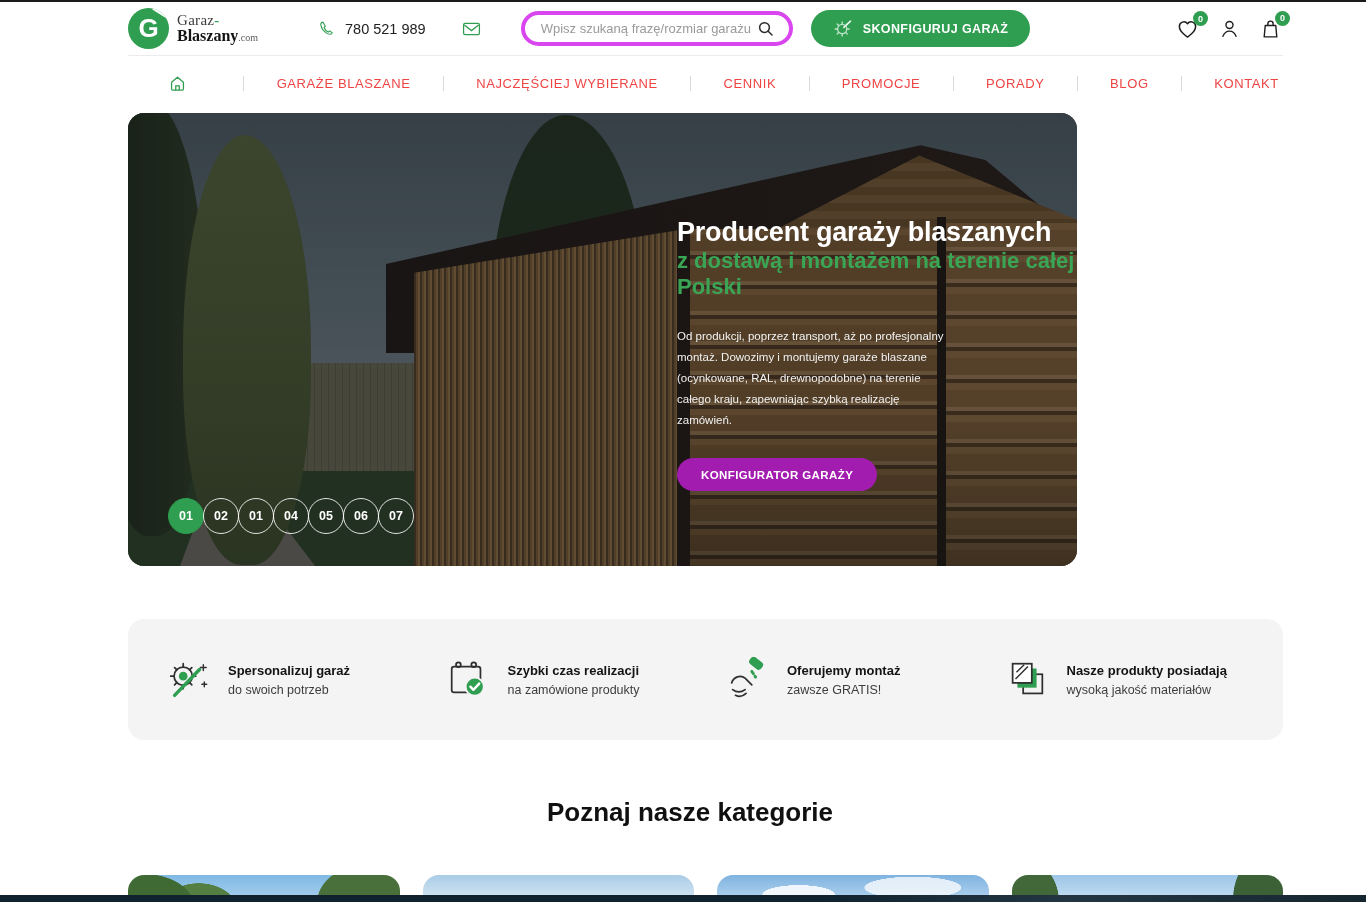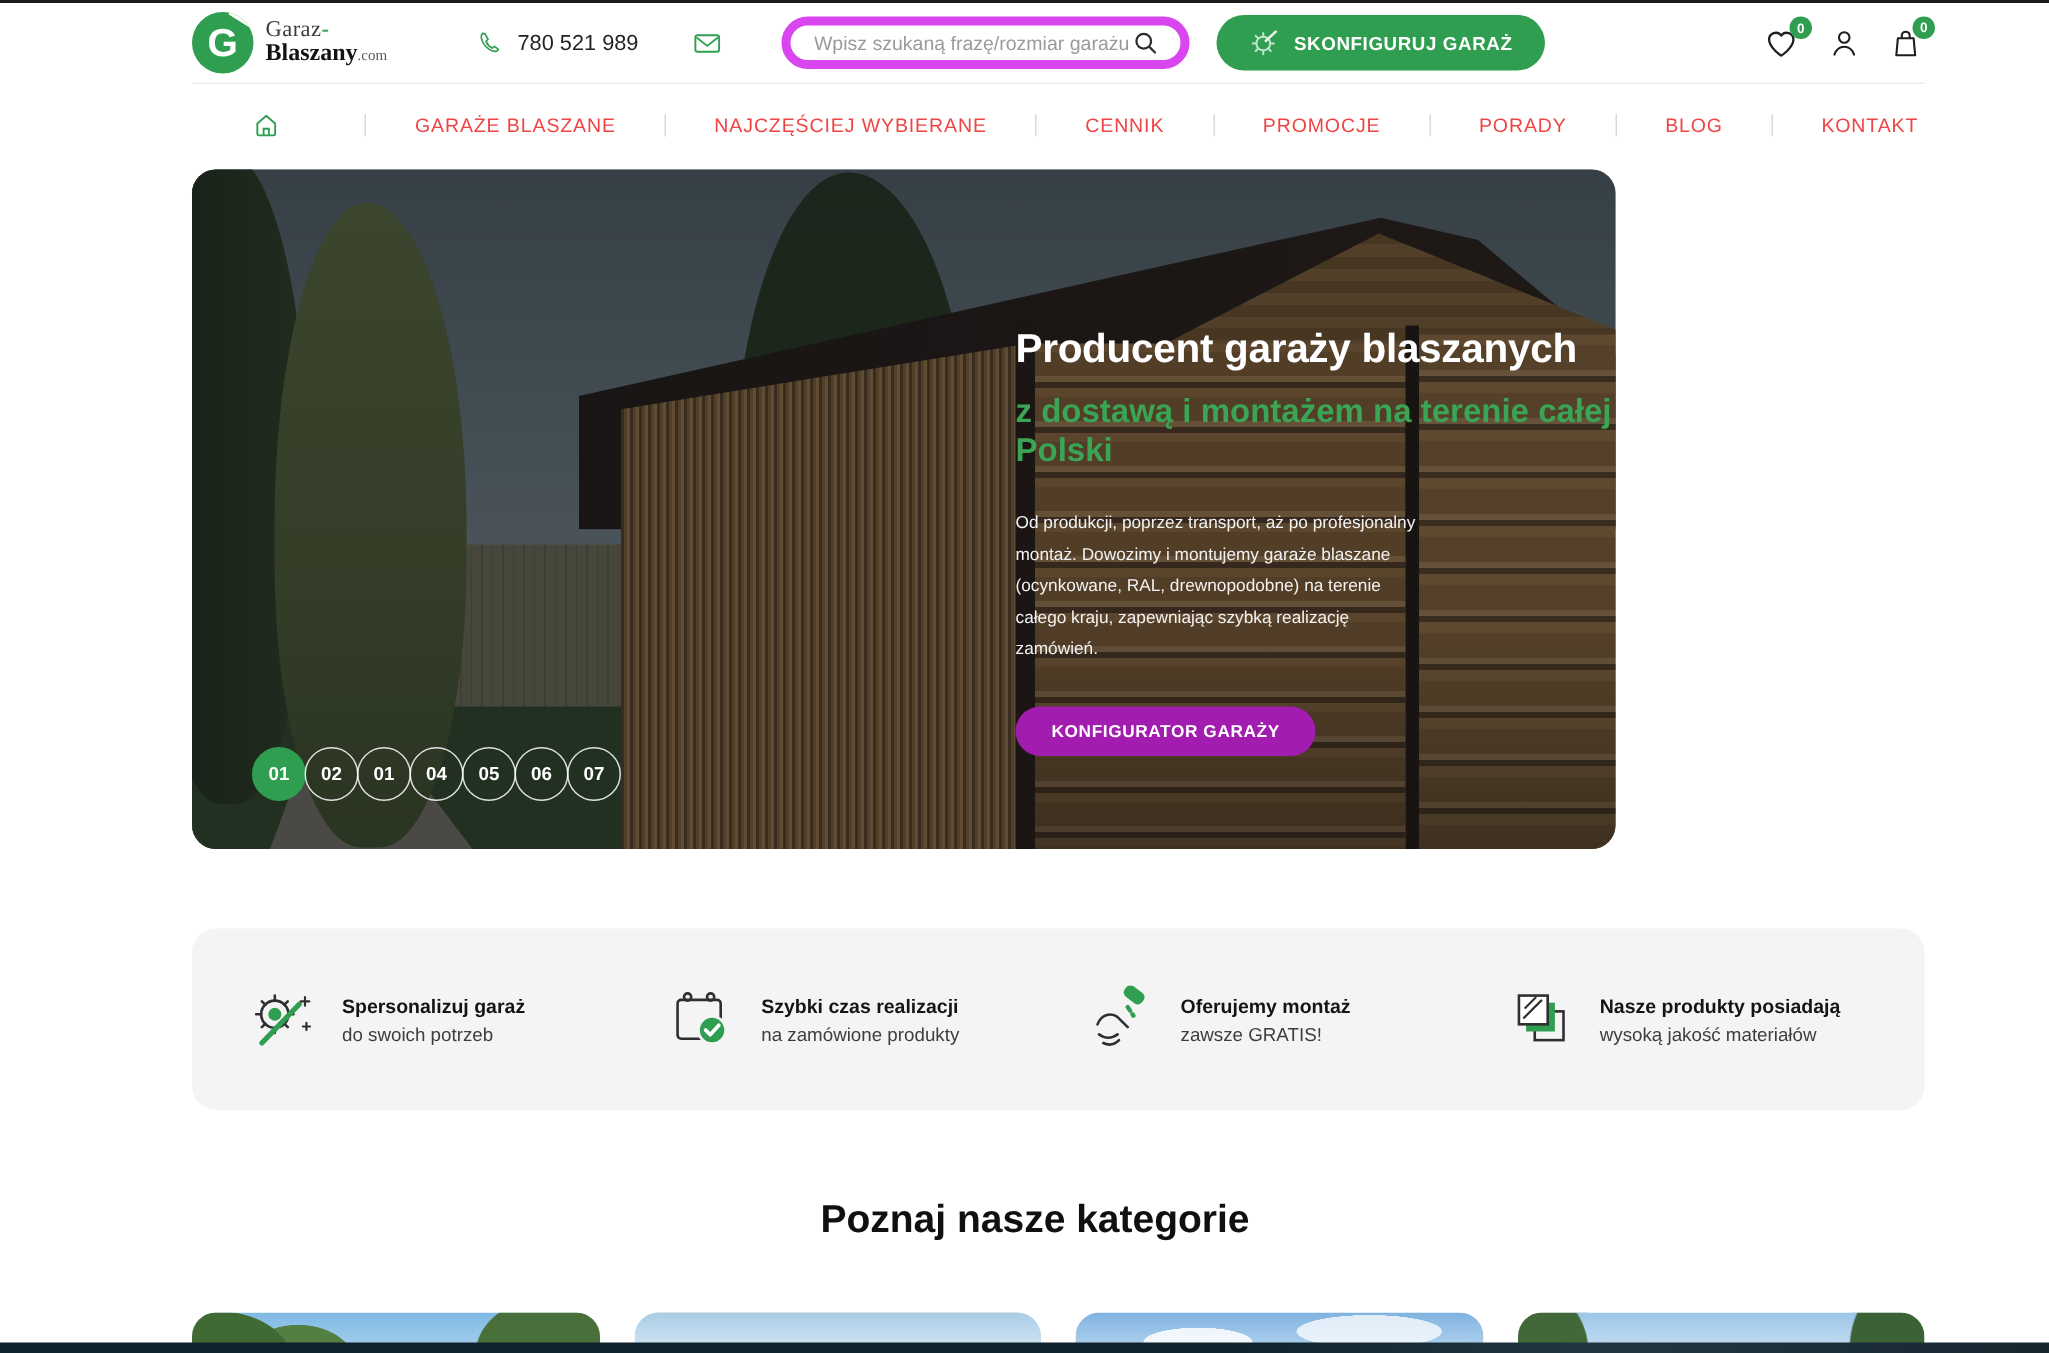--- a/index.html
+++ b/index.html
@@ -31,21 +31,21 @@
   .logo-text .dash { color:#2f9e50; font-weight:700; }
   .logo-text .brand { color:#131313; font-weight:800; font-size:16px; }
   .logo-text .tld { color:#5a5a5a; font-size:10px; }
 
   .contact { display:flex; align-items:center; gap:9px; font-size:14.5px; color:#222; cursor:pointer; }
   .contact.phone { margin-left:22px; }
   .contact.email { margin-left:36px; }
   .contact svg { display:block; }
 
   .search {
-    margin-left:40px; width:272px; height:35px; border:6px solid #d946ef; border-radius:18px;
+    margin-left:40px; width:272px; height:35px; border:4px solid #d946ef; border-radius:18px;
     background:#fff; display:flex; align-items:center; padding:0 12px 0 16px;
   }
   .search input {
     flex:1; border:none; outline:none; font-size:13px; color:#333; background:transparent;
     font-family:"Liberation Sans",sans-serif;
   }
   .search input::placeholder { color:#9a9a9a; }
   .search-btn { background:none; border:none; cursor:pointer; padding:2px; display:flex; }
 
   .configure {
@@ -117,21 +117,21 @@
     box-shadow:inset 0 -9px 0 #9fb4c2; }
   .hero-pavement { left:1040px; bottom:0; width:115px; height:58px;
     background:
       repeating-linear-gradient(135deg, rgba(0,0,0,.25) 0 2px, transparent 2px 12px),
       linear-gradient(90deg,#4a4f57,#5d636b);
     clip-path:polygon(0 72%, 100% 0, 100% 100%, 0 100%); }
   .hero-overlay { inset:0; background:rgba(17,21,25,.38); }
 
   .hero-content { position:absolute; left:549px; top:104px; width:460px; z-index:3; }
   .hero-title { color:#ffffff; font-size:27px; font-weight:800; letter-spacing:-.2px; }
-  .hero-subtitle { color:#3aa554; font-size:22px; font-weight:800; margin-top:13px; }
+  .hero-subtitle { color:#3aa554; font-size:22px; font-weight:800; }
   .hero-desc { color:#f2f2f2; font-size:11.5px; line-height:21px; width:280px; margin-top:26px; }
   .hero-cta {
     margin-top:27px; height:33px; padding:0 24px; border:none; border-radius:17px;
     background:#a21caf; color:#fff; font-weight:700; font-size:11.5px; letter-spacing:.4px;
     cursor:pointer; font-family:"Liberation Sans",sans-serif;
   }
   .dots { position:absolute; left:40px; bottom:32px; display:flex; z-index:4;justify-content:center; }
   .dot {
     width:36px; height:36px; border-radius:50%; border:1px solid rgba(255,255,255,.85);
     color:#fff; font-size:12.5px; font-weight:700; display:flex; align-items:center; justify-content:center;

